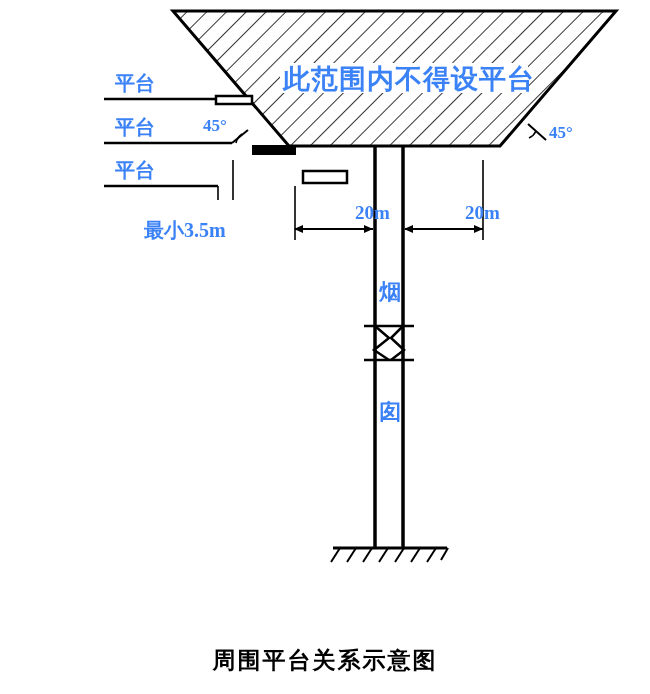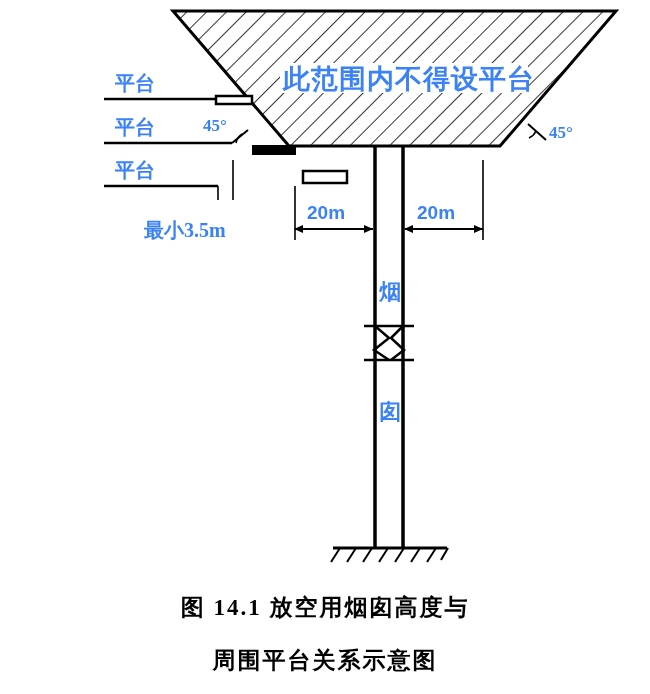--- a/index.html
+++ b/index.html
@@ -42,21 +42,22 @@
     font-weight: 600;
     letter-spacing: 1px;
   }
   .cn-small {
     font-size: 20px;
     font-weight: 600;
   }
   .dim {
     font-size: 19px;
     font-weight: 600;
-    font-family: Liberation Sans, sans-serif;
+    font-family: Liberation Serif, serif;
+    margin-left: 48px;
   }
   .ang {
     font-size: 17px;
     font-weight: 600;
     text-align: center;
   }
   .vertical-cn {
     font-size: 22px;
     font-weight: 700;
     writing-mode: vertical-rl;
@@ -167,16 +168,15 @@
   <div class="lbl ang" style="left:549px; top:124px;">45°</div>
 
   <div class="lbl cn-small" style="left:144px; top:219px;">最小3.5m</div>
 
   <div class="lbl dim" style="left:307px; top:203px;">20m</div>
   <div class="lbl dim" style="left:417px; top:203px;">20m</div>
 
   <div class="lbl vertical-cn" style="left:378px; top:262px;">烟</div>
   <div class="lbl vertical-cn" style="left:378px; top:382px;">囱</div>
 
-  <div class="caption" style="top:592px;">图 14.1   放空用烟囱高度与</div>
   <div class="caption" style="top:645px;">周围平台关系示意图</div>
 
 </div>
 
 </body></html>

